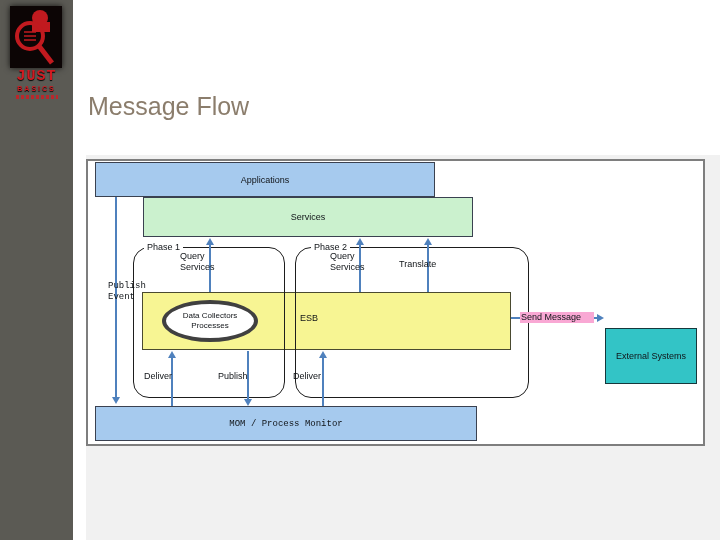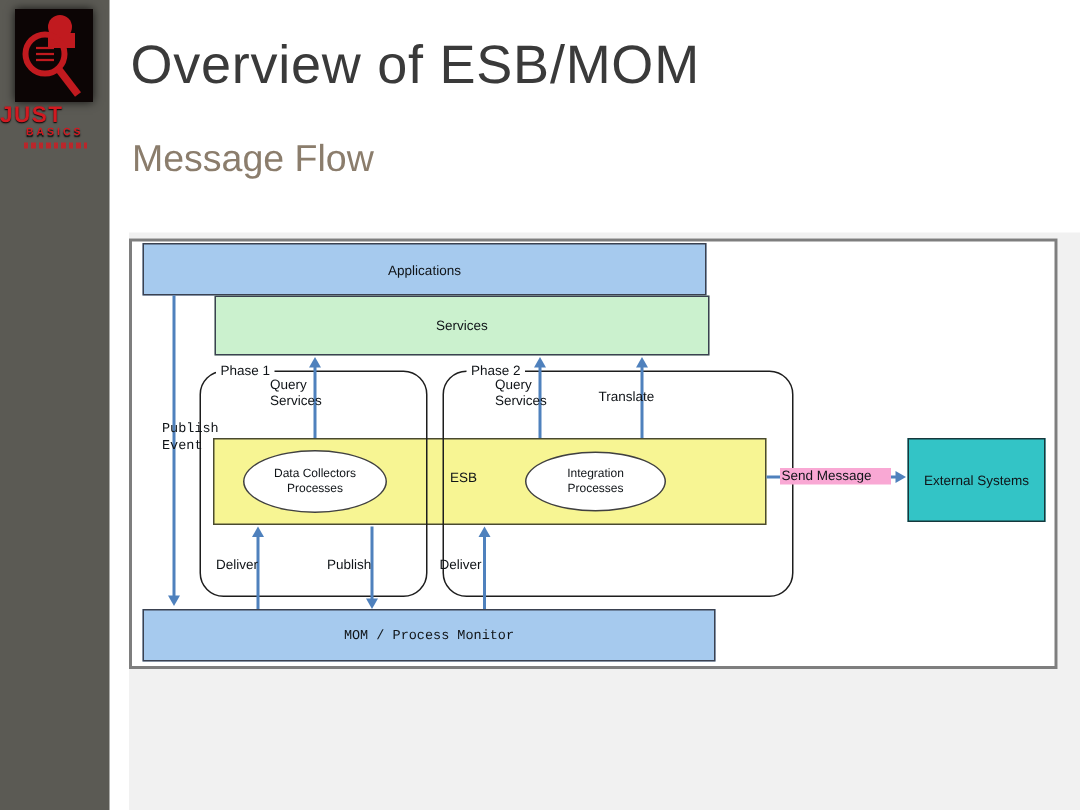--- a/index.html
+++ b/index.html
@@ -20,23 +20,24 @@
       repeating-linear-gradient(171deg, rgba(0,0,0,.18) 0 2px, transparent 2px 7px),
       linear-gradient(180deg,#34332f 0%,#4c4b45 18%,#7b7a72 45%,#676честь 0),
       linear-gradient(180deg,#34332f 0%,#4c4b45 18%,#7b7a72 45%,#67665e 72%,#4a4943 100%);
   }
   .logo{position:absolute; left:0; top:0; width:73px; height:104px;}
   .logo-img{
     position:absolute; left:10px; top:6px; width:52px; height:62px;
     background:#0c0505; box-shadow:0 0 6px rgba(0,0,0,.8);
   }
   .logo-line1{
-    position:absolute; left:0; top:68px; width:73px; text-align:left;
+    position:absolute; left:0; top:68px; width:73px; text-align:center;
     color:var(--logo-red); font-size:15px; font-weight:bold; letter-spacing:1px;
     text-shadow:0 1px 1px #000;
+    font-family:Liberation Mono, monospace;
   }
   .logo-line2{
     position:absolute; left:0; top:85px; width:73px; text-align:center;
     color:var(--logo-red); font-size:7px; font-weight:bold; letter-spacing:2px;
     text-shadow:0 1px 1px #000;
   }
   .logo-line3{
     position:absolute; left:16px; top:95px; width:42px; height:4px;
     background:repeating-linear-gradient(90deg, var(--logo-red) 0 3px, transparent 3px 5px);
     opacity:.8;
@@ -60,31 +61,31 @@
     background:#ffffff; border:2px solid #7e7e7e;
   }
   .canvas *{box-sizing:border-box;}
   .bar{
     position:absolute; display:flex; align-items:center; justify-content:center;
     font-size:9px; color:#101418; border:1px solid #3a4150; z-index:2;
   }
   .bar.apps, .bar.mom{background:var(--blue-bar);}
   .bar.svc{background:var(--green-bar);}
   .bar.yellow{background:var(--yellow-bar); border-color:#4a4a30;}
-  .bar.teal{background:var(--teal-box); border-color:#16383c; z-index:5;}
+  .bar.teal{background:var(--teal-box); border-color:#16383c; z-index:5;margin-top:36px;}
   .phase{
     position:absolute; border:1px solid #1d1d1d; border-radius:16px;
     background:transparent; z-index:3;
   }
   .phase-label{
     position:absolute; z-index:5; font-size:9px; color:#101418;
     background:#ffffff; padding:0 3px; line-height:11px;
   }
   .ellipse{
-    position:absolute; border:1px solid #404040; border-radius:50%;
+    position:absolute; border:4px solid #404040; border-radius:50%;
     background:#ffffff; display:flex; align-items:center; justify-content:center;
     text-align:center; font-size:8px; line-height:1.25; color:#101418; z-index:5;
     padding:0 8px;
   }
   .lbl{
     position:absolute; font-size:9px; line-height:1.2; color:#101418;
     text-align:left; z-index:5;
   }
   .lbl.bgwhite{background:#f9a8d4; padding:0 1px;}
   
@@ -117,40 +118,38 @@
           <line x1="14" y1="30" x2="26" y2="30" stroke="#c11a1f" stroke-width="1.5"></line>
           <line x1="14" y1="34" x2="26" y2="34" stroke="#c11a1f" stroke-width="1.5"></line>
         </svg>
       </div>
       <div class="logo-line1">JUST</div>
       <div class="logo-line2">BASICS</div>
       <div class="logo-line3"></div>
     </div>
   </div>
 
-  <div class="title">Overview of ESB/MOM</div>
   <div class="subtitle">Message Flow</div>
 
   <div class="figure-bg"></div>
 
   <div class="canvas">
 
-    <div class="bar apps" style="left:7px; top:1px; width:376px; height:35px;">Applications</div>
+    <div class="bar apps" style="left:7px; top:1px; width:340px; height:35px;">Applications</div>
     <div class="bar svc" style="left:55px; top:36px; width:330px; height:40px;">Services</div>
     <div class="bar yellow" style="left:54px; top:131px; width:369px; height:58px;"></div>
     <div class="bar mom" style="left:7px; top:245px; width:382px; height:35px;font-family:Liberation Mono, monospace;">MOM / Process Monitor</div>
     <div class="bar teal" style="left:517px; top:131px; width:92px; height:56px;">External Systems</div>
 
     <div class="phase" style="left:45px; top:86px; width:152px; height:151px;"></div>
     <div class="phase" style="left:207px; top:86px; width:234px; height:151px;"></div>
     <div class="phase-label" style="left:56px; top:81px;">Phase 1</div>
     <div class="phase-label" style="left:223px; top:81px;">Phase 2</div>
 
     <div class="ellipse" style="left:74px; top:139px; width:96px; height:42px;">Data Collectors Processes</div>
-    <div class="ellipse" style="left:262px; top:140px; width:94px; height:40px;">Integration Processes</div>
 
     <div class="varrow down" style="left:24px; top:36px; height:207px;">
         <div class="shaft"></div>
         <div class="head"></div>
       </div>
     <div class="varrow up" style="left:118px; top:77px; height:54px;">
         <div class="shaft"></div>
         <div class="head"></div>
       </div>
     <div class="varrow up" style="left:268px; top:77px; height:54px;">

